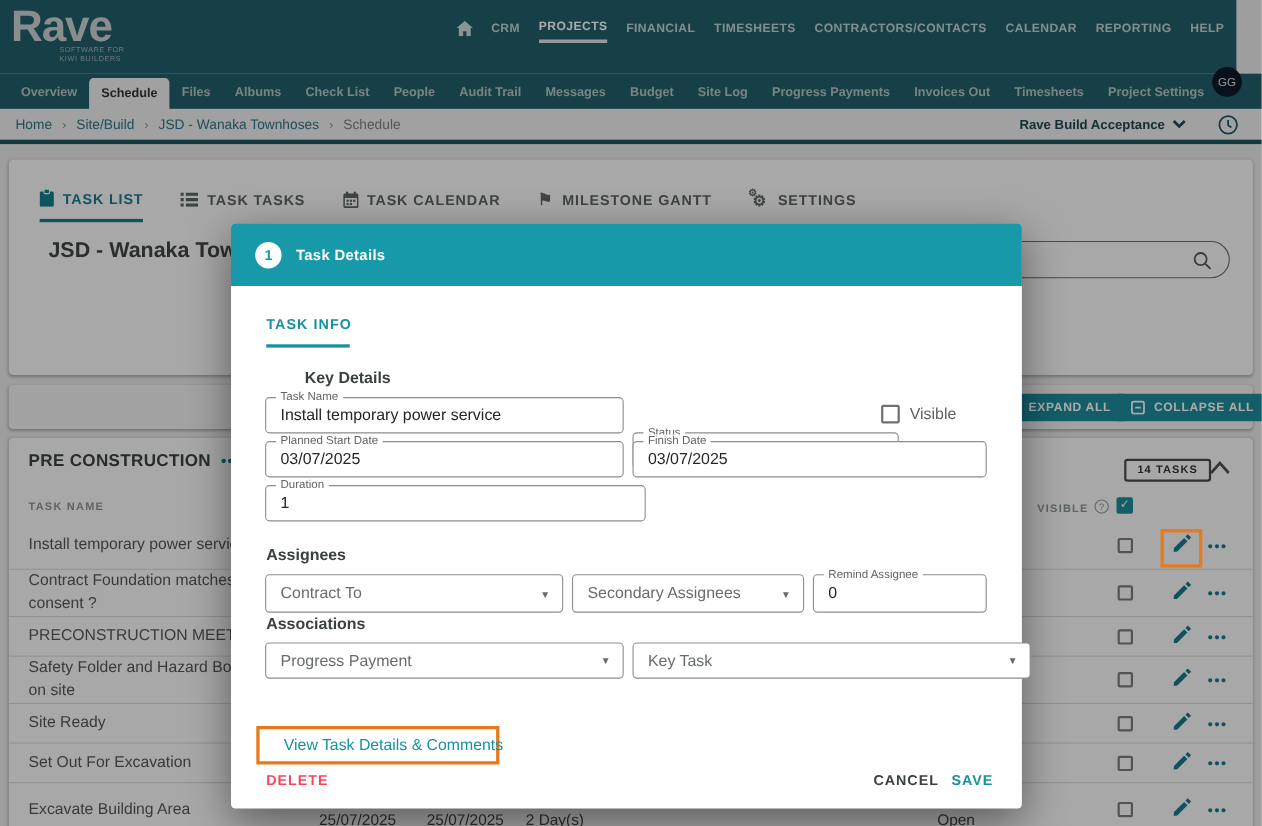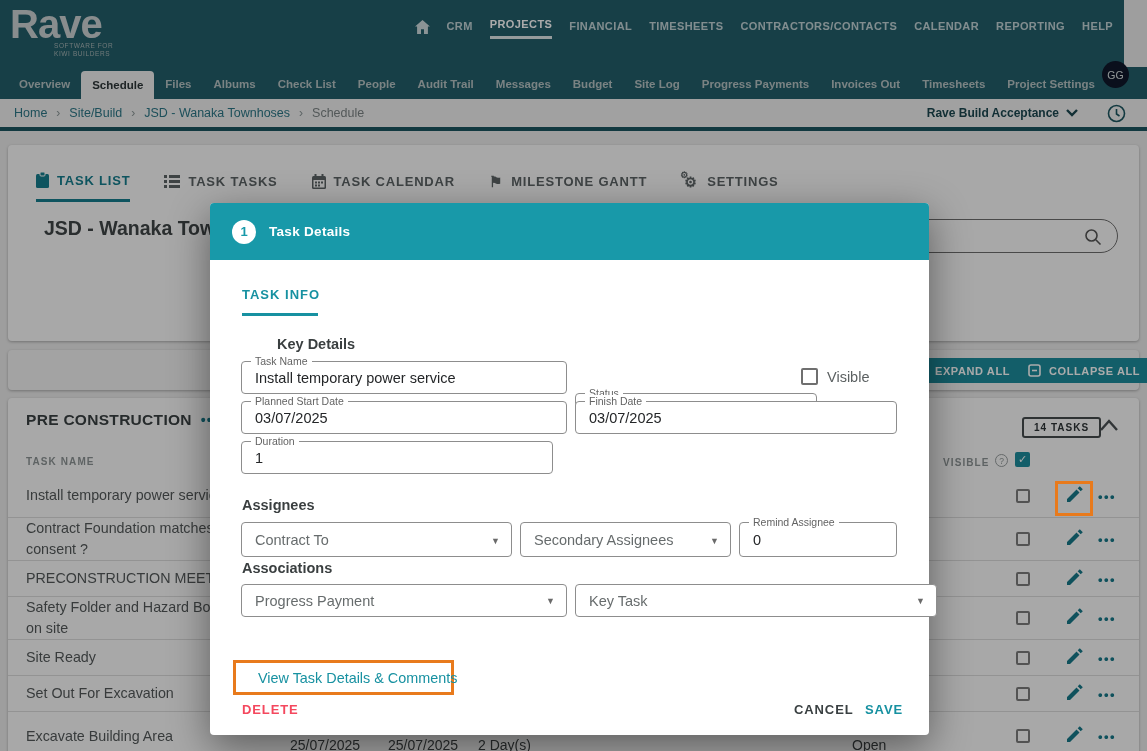--- a/index.html
+++ b/index.html
@@ -355,21 +355,21 @@
   <span class="v-lbl">Visible</span>
 
   <div class="mf" style="left:31px; top:198px; width:326px;">
     <span class="lb">Planned Start Date</span>
     <span class="vl">03/07/2025</span>
   </div>
   <div class="mf" style="left:365px; top:198px; width:322px;">
     <span class="lb">Finish Date</span>
     <span class="vl">03/07/2025</span>
   </div>
-  <div class="mf" style="left:31px; top:238px; width:312px;">
+  <div class="mf" style="left:31px; top:238px; width:346px;">
     <span class="lb">Duration</span>
     <span class="vl">1</span>
   </div>
 
   <div class="m-sect" style="left:32px; top:294px;">Assignees</div>
   <div class="mf dd" style="left:31px; top:319px; width:271px; height:35px;">
     <span class="vl" style="top:9px;">Contract To</span>
     <span class="ar" style="top:13px;">▼</span>
   </div>
   <div class="mf dd" style="left:310px; top:319px; width:211px; height:35px;">

